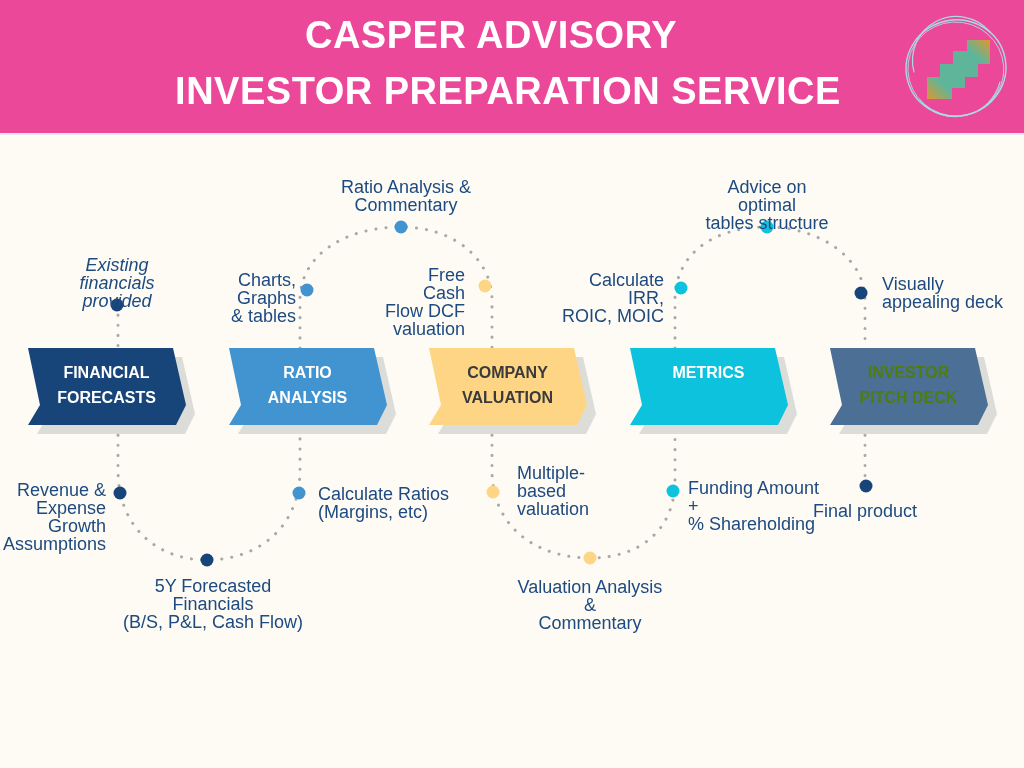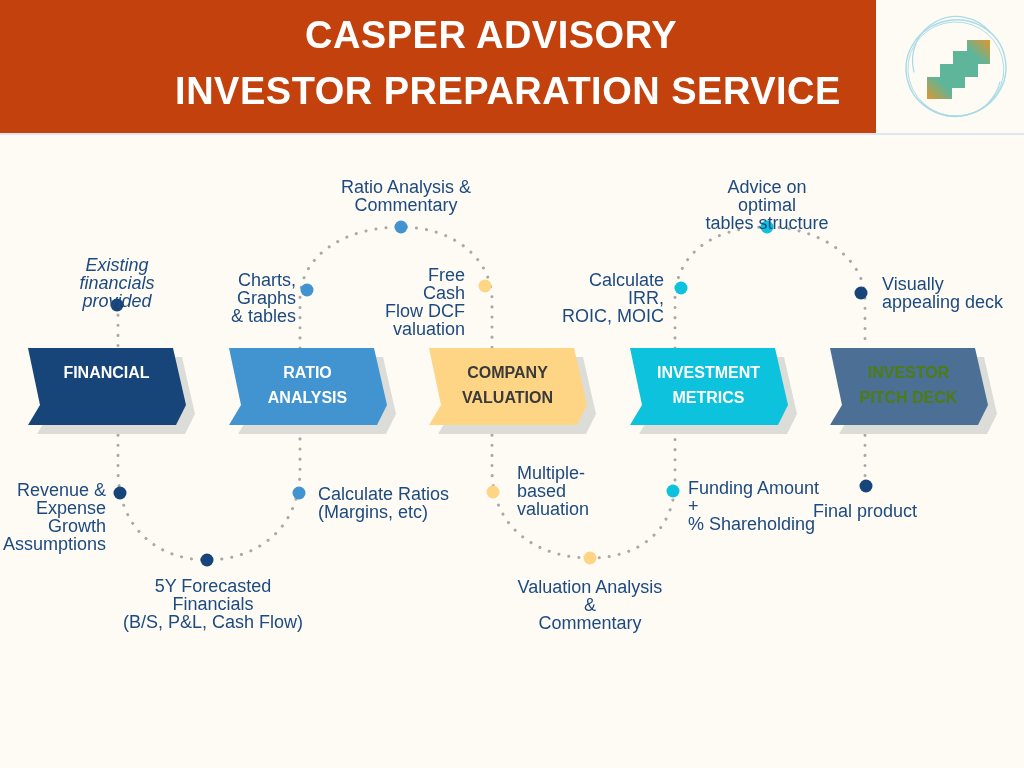--- a/index.html
+++ b/index.html
@@ -1,17 +1,17 @@
 <!DOCTYPE html>
 <html><head>
 <meta charset="utf-8">
 <style>
   html, body { margin:0; padding:0; }
   body { width:1024px; height:768px; background:#fdfbf4; position:relative; overflow:hidden; font-family:"Liberation Sans", sans-serif; }
-  .header { position:absolute; left:0; top:0; width:876px; height:133px; background:#c2410c; }
+  .header { position:absolute; left:0; top:0; width:1024px; height:133px; background:#ec4899; }
   .header .title { position:absolute; left:0; width:982px; text-align:center; color:#ffffff; font-weight:bold; font-size:38px; letter-spacing:0.5px; }
   .header .t1 { top:14px; }
   .header .t2 { top:70px;padding-left:17px; }
   .header-border { position:absolute; left:0; top:133px; width:1024px; height:2px; background:#dfe6ee; }
   .logo { position:absolute; left:900px; top:12px; width:112px; height:112px; }
   svg.flow { position:absolute; left:0; top:0; }
   .lbl { position:absolute; color:#1d4a80; font-size:18px; line-height:18px; }
   .lbl.c { text-align:center; }
   .lbl.r { text-align:right; }
   .lbl.l { text-align:left; }
@@ -73,31 +73,31 @@
     <circle cx="681" cy="288" r="6.5" fill="#0cc2dc"></circle>
     <circle cx="767" cy="227" r="6.5" fill="#0cc2dc"></circle>
     <circle cx="673" cy="491" r="6.5" fill="#0cc2dc"></circle>
     <circle cx="861" cy="293" r="6.5" fill="#17457a"></circle>
     <circle cx="866" cy="486" r="6.5" fill="#17457a"></circle>
   </svg>
 
 <div id="labels">
     <div class="stage-text" style="left: 34px; top: 360px; width: 145px; color: rgb(255, 255, 255);">
       <div>FINANCIAL</div>
+      <div>FORECASTS</div>
     </div>
     <div class="stage-text" style="left: 235px; top: 360px; width: 145px; color: rgb(255, 255, 255);">
       <div>RATIO</div>
       <div>ANALYSIS</div>
     </div>
     <div class="stage-text" style="left: 435px; top: 360px; width: 145px; color: rgb(58, 58, 58);">
       <div>COMPANY</div>
       <div>VALUATION</div>
     </div>
     <div class="stage-text" style="left: 636px; top: 360px; width: 145px; color: rgb(255, 255, 255);">
-      <div>INVESTMENT</div>
       <div>METRICS</div>
     </div>
     <div class="stage-text" style="left: 836px; top: 360px; width: 145px; color: #4d7c0f;">
       <div>INVESTOR</div>
       <div>PITCH DECK</div>
     </div>
     <div class="lbl c it" style="left: 47px; top: 256px; width: 140px;">
       <div>Existing financials</div>
       <div>provided</div>
     </div>

